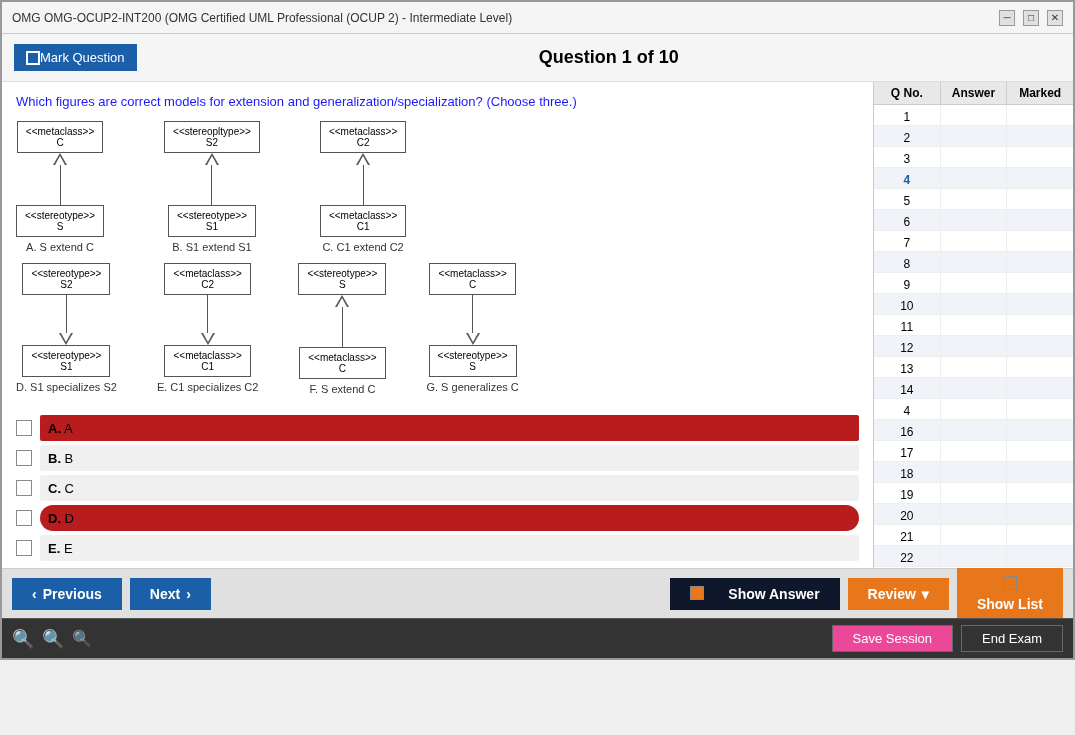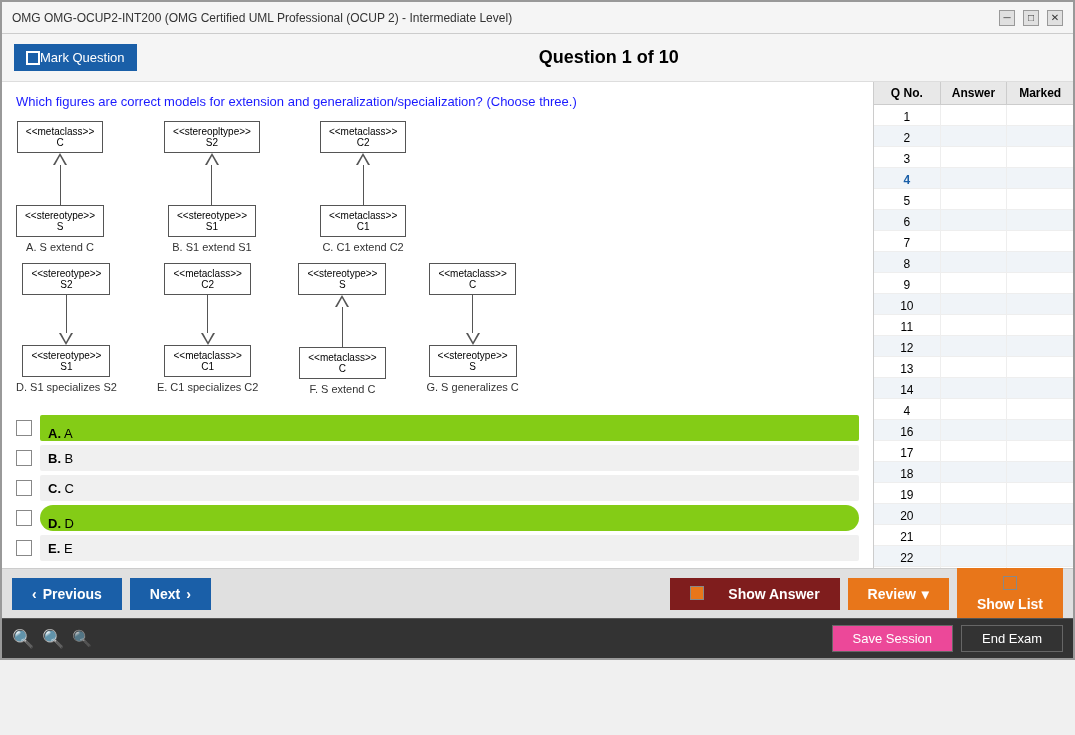--- a/index.html
+++ b/index.html
@@ -45,40 +45,40 @@
       width: 0; height: 0;
       border-left: 5px solid transparent;
       border-right: 5px solid transparent;
       border-bottom: 9px solid white;
       top: 3px; left: -5px;
     }
 
     .answers-area { margin-top: 16px; display: flex; flex-direction: column; gap: 4px; }
     .answer-row { display: flex; align-items: center; gap: 8px; }
     .answer-bar { height: 26px; border-radius: 2px; display: flex; align-items: center; padding: 0 8px; flex: 1; }
-    .answer-bar.selected { background: #84cc16; align-items: flex-end; }
+    .answer-bar.selected { background: #b91c1c; }
     .answer-bar.normal { background: #f0f0f0; }
 
     .sidebar { width: 200px; border-left: 1px solid #ccc; background: #f9f9f9; display: flex; flex-direction: column; }
     .sidebar-header { display: flex; border-bottom: 1px solid #ccc; background: #e8e8e8; }
     .sidebar-col { flex: 1; text-align: center; padding: 4px 2px; font-size: 12px; font-weight: bold; border-right: 1px solid #ccc; }
     .sidebar-col:last-child { border-right: none; }
     .sidebar-list { flex: 1; overflow-y: auto; }
     .sidebar-row { display: flex; border-bottom: 1px solid #eee; }
     .sidebar-cell { flex: 1; text-align: center; padding: 2px; font-size: 12px; border-right: 1px solid #eee; height: 20px; line-height: 20px; }
     .sidebar-cell:last-child { border-right: none; }
     .sidebar-row.active .sidebar-cell:first-child { color: #1a5fa8; font-weight: bold; }
     .sidebar-row:nth-child(even) { background: #f0f4f8; }
     .sidebar-row:nth-child(odd) { background: #fff; }
 
     .bottom-nav { background: #e0e0e0; border-top: 1px solid #ccc; padding: 6px 10px; display: flex; align-items: center; gap: 8px; height: 50px; }
     .nav-btn { padding: 8px 20px; border: none; cursor: pointer; font-size: 14px; font-weight: bold; display: flex; align-items: center; gap: 6px; }
     .prev-btn { background: #1a5fa8; color: white; }
     .next-btn { background: #1a5fa8; color: white; }
-    .show-answer-btn { background: #7f1d1d; color: white; display: flex; align-items: flex-start; gap: 24px; margin-left: auto; }
+    .show-answer-btn { background: #0f172a; color: white; display: flex; align-items: flex-start; gap: 24px; margin-left: auto; }
     .review-btn { background: #e8761a; color: white; }
     .show-list-btn { background: #e8761a; color: white; display: flex; align-items: center; gap: 6px; flex-direction: column; }
 
     .bottom-tools { background: #333; border-top: 1px solid #555; padding: 6px 10px; display: flex; align-items: center; justify-content: space-between; height: 40px; }
     .zoom-controls { display: flex; gap: 8px; }
     .zoom-btn { background: none; border: none; cursor: pointer; color: white; font-size: 18px; font-weight: bold; }
     .session-controls { display: flex; gap: 8px; }
     .save-btn { background: #ec4899; color: white; border: 1px solid #666; padding: 5px 20px; cursor: pointer; font-size: 13px; }
     .end-btn { background: #333; color: white; border: 1px solid #666; padding: 5px 20px; cursor: pointer; font-size: 13px; }
     .checkbox-sq { width: 16px; height: 16px; border: 1px solid #888; background: white; display: inline-block; flex-shrink: 0; }

